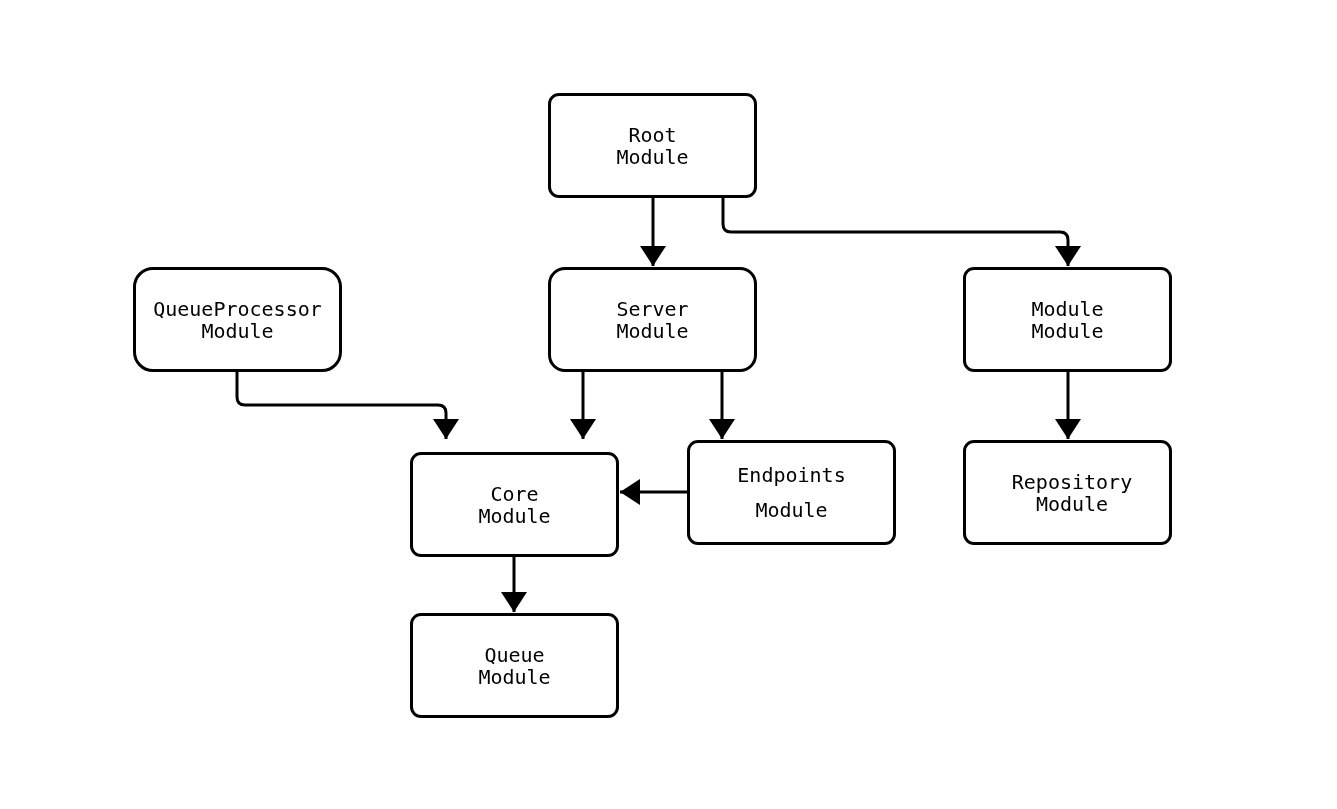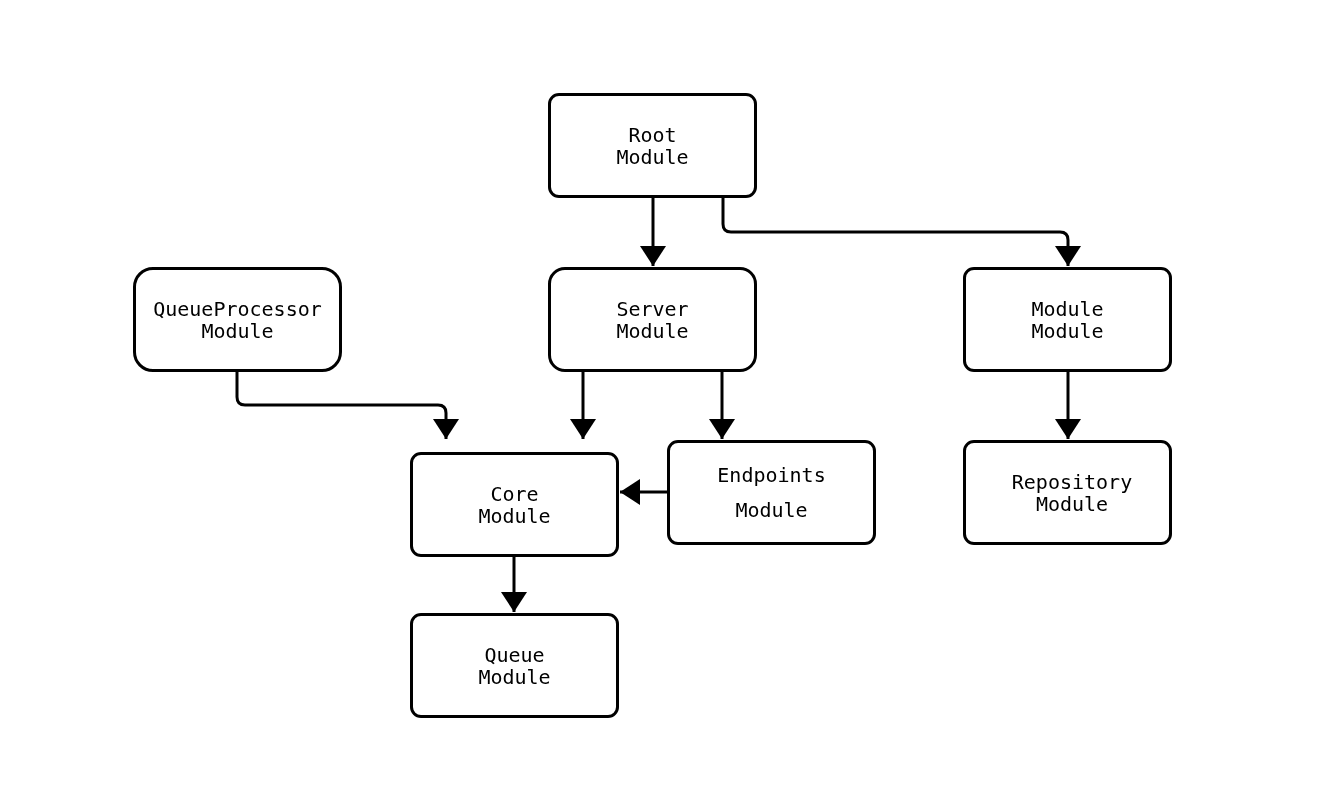--- a/index.html
+++ b/index.html
@@ -44,21 +44,21 @@
     font-weight: normal;
     font-size: 20px;
     line-height: 22px;
     white-space: nowrap;
   }
   .node-root           { left: 548px;  top: 93px;  }
   .node-queueprocessor { left: 133px;  top: 267px; border-radius: 20px; }
   .node-server         { left: 548px;  top: 267px; border-radius: 17px; }
   .node-global         { left: 963px;  top: 267px; }
   .node-core           { left: 410px;  top: 452px; }
-  .node-endpoints      { left: 667px;  top: 440px; gap: 13px; }
+  .node-endpoints      { left: 687px;  top: 440px; gap: 13px; }
   .node-repository     { left: 963px;  top: 440px; padding-left: 9px; }
   .node-queue          { left: 410px;  top: 613px; }
 </style>
 </head>
 <body>
 
 <div class="canvas">
 
   <svg class="edges-layer" viewBox="0 0 1337 809" xmlns="http://www.w3.org/2000/svg">
     <defs>

